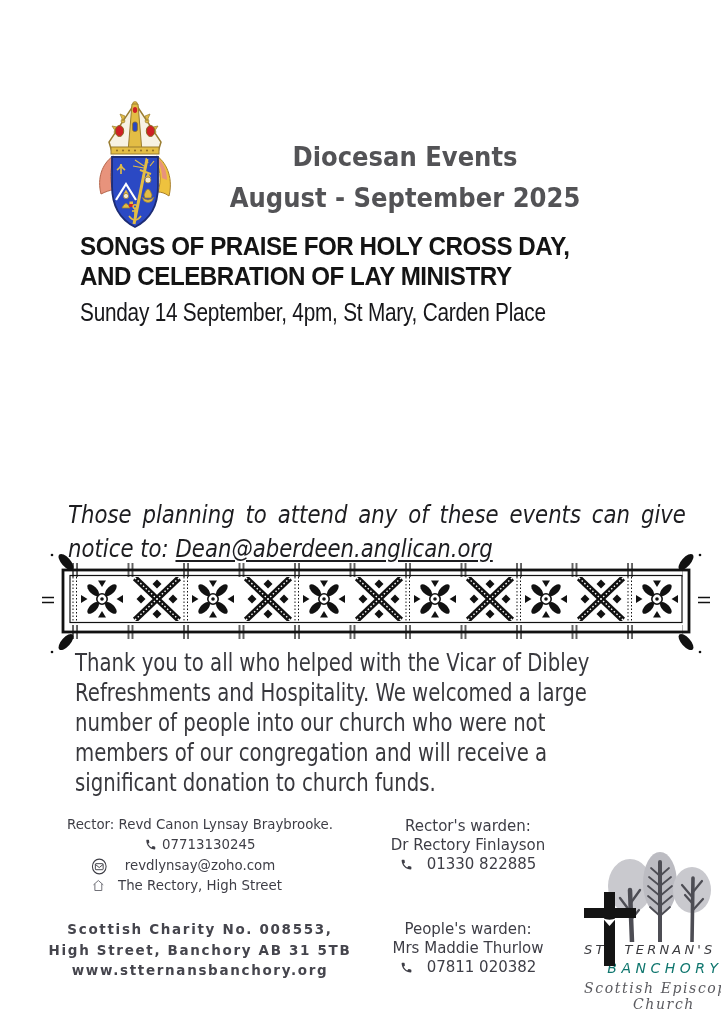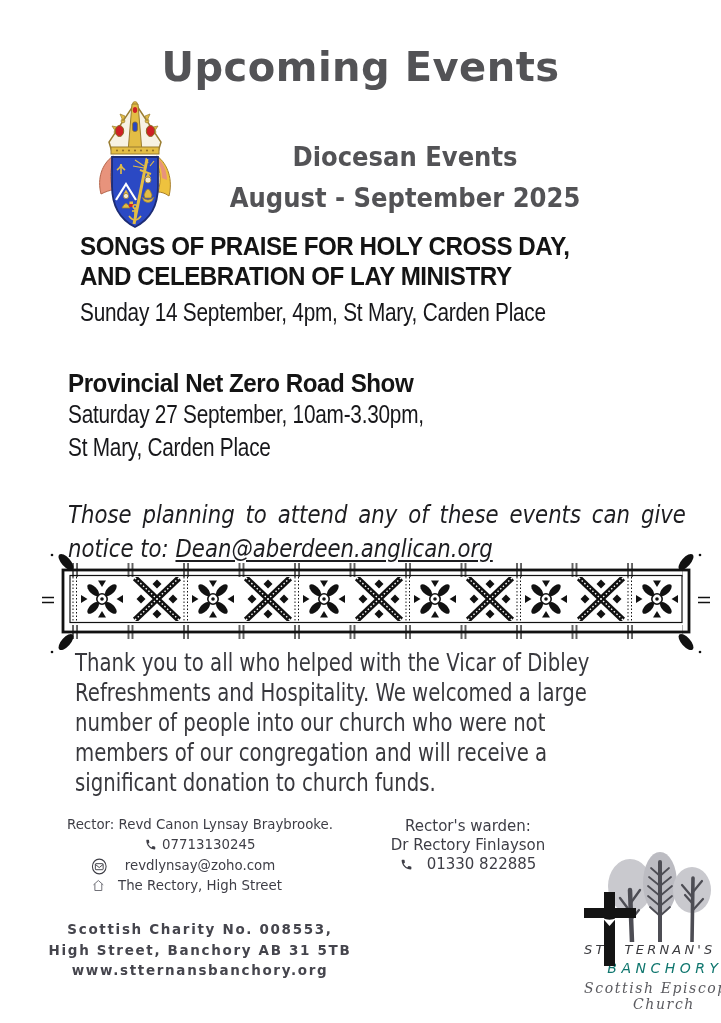--- a/index.html
+++ b/index.html
@@ -68,21 +68,20 @@
   .logo .l2{position:absolute;left:8px;top:124px;width:158px;text-align:center;
             font-size:14px;letter-spacing:4.5px;color:#0f766e;}
   .logo .l3{position:absolute;left:0;top:144px;width:172px;text-align:center;
             font-family:"DejaVu Serif",serif;font-size:14px;letter-spacing:1.6px;color:#5a5a5f;}
 </style>
 </head>
 <body>
 
 <div class="page">
 
-  <div class="title">Upcoming Events</div>
 
   <svg class="crest" viewBox="0 0 94 130" aria-hidden="true">
     <path d="M25,56 C14,64 9,78 13,94 C17,92 22,90 25,90 C21,78 22,66 28,58 Z" fill="#e8937c" stroke="#b5654a" stroke-width="1"></path>
     <path d="M69,56 C80,64 85,80 81,96 C77,93 73,92 70,92 C74,80 72,66 66,58 Z" fill="#eec23e" stroke="#a9802b" stroke-width="1"></path>
     <path d="M69,57 C76,63 79,72 79,80 L74,78 C74,70 72,63 66,58 Z" fill="#e8937c" stroke="none"></path>
     <path d="M47,3 L73,42 L70,52 L24,52 L21,42 Z" fill="#f7f2e4" stroke="#9a7d31" stroke-width="1.5"></path>
     <g fill="#e3bd45" stroke="#9a7d31" stroke-width=".7">
       <circle cx="47" cy="4" r="2.4"></circle>
         <circle cx="35" cy="21" r="1.9"></circle>
         <circle cx="28" cy="32" r="1.9"></circle>
@@ -140,25 +139,20 @@
     <div>Diocesan Events</div>
     <div>August - September 2025</div>
   </div>
 
   <div class="event" id="event1">
     <div class="ehead">SONGS OF PRAISE FOR HOLY CROSS DAY,</div>
     <div class="ehead">AND CELEBRATION OF LAY MINISTRY</div>
     <div class="ebody">Sunday 14 September, 4pm, St Mary, Carden Place</div>
   </div>
 
-  <div class="event" id="event2">
-    <div class="ehead">Provincial Net Zero Road Show</div>
-    <div class="ebody">Saturday 27 September, 10am-3.30pm,</div>
-    <div class="ebody">St Mary, Carden Place</div>
-  </div>
 
   <div class="notice">
     <div class="jline">Those planning to attend any of these events can give</div>
     <div><span>notice to: </span><a href="#">Dean@aberdeen.anglican.org</a></div>
   </div>
 
   <svg class="border-band" viewBox="0 0 680 116" aria-hidden="true">
     <defs>
       <pattern id="tiles" x="35" y="25" width="111" height="44" patternUnits="userSpaceOnUse">
         <line x1="2" y1="0" x2="2" y2="44" stroke="#111" stroke-width="1" stroke-dasharray="1.5,2"></line>
@@ -264,20 +258,32 @@
     <div>
       <span class="inl">
         <svg class="ph" viewBox="0 0 24 24">
             <path d="M6.62 10.79c1.44 2.83 3.76 5.14 6.59 6.58l2.2-2.2c.27-.27.67-.36 1.02-.24 1.12.37 2.33.57 3.57.57.55 0 1 .45 1 1V20c0 .55-.45 1-1 1-9.39 0-17-7.61-17-17 0-.55.45-1 1-1h3.5c.55 0 1 .45 1 1 0 1.25.2 2.45.57 3.57.11.35.03.74-.25 1.02l-2.2 2.2z"></path>
           </svg>
         <span>01330 822885</span>
       </span>
     </div>
   </div>
 
+  <div class="warden" id="warden2">
+    <div>People's warden:</div>
+    <div>Mrs Maddie Thurlow</div>
+    <div>
+      <span class="inl">
+        <svg class="ph" viewBox="0 0 24 24">
+            <path d="M6.62 10.79c1.44 2.83 3.76 5.14 6.59 6.58l2.2-2.2c.27-.27.67-.36 1.02-.24 1.12.37 2.33.57 3.57.57.55 0 1 .45 1 1V20c0 .55-.45 1-1 1-9.39 0-17-7.61-17-17 0-.55.45-1 1-1h3.5c.55 0 1 .45 1 1 0 1.25.2 2.45.57 3.57.11.35.03.74-.25 1.02l-2.2 2.2z"></path>
+          </svg>
+        <span>07811 020382</span>
+      </span>
+    </div>
+  </div>
 
   <div class="logo">
     <svg class="trees" viewBox="0 0 104 90" aria-hidden="true">
       <ellipse cx="22" cy="34" rx="22" ry="27" fill="#c9c9ce"></ellipse>
       <ellipse cx="52" cy="31" rx="17" ry="31" fill="#bcbcc2"></ellipse>
       <ellipse cx="84" cy="38" rx="19" ry="23" fill="#c9c9ce"></ellipse>
       <g stroke="#4d4d54" fill="none" stroke-linecap="round">
         <path d="M24,90 L22,38" stroke-width="4.5"></path>
         <path d="M22.5,60 L12,46" stroke-width="2.4"></path>
           <path d="M22,52 L32,38" stroke-width="2.4"></path>

